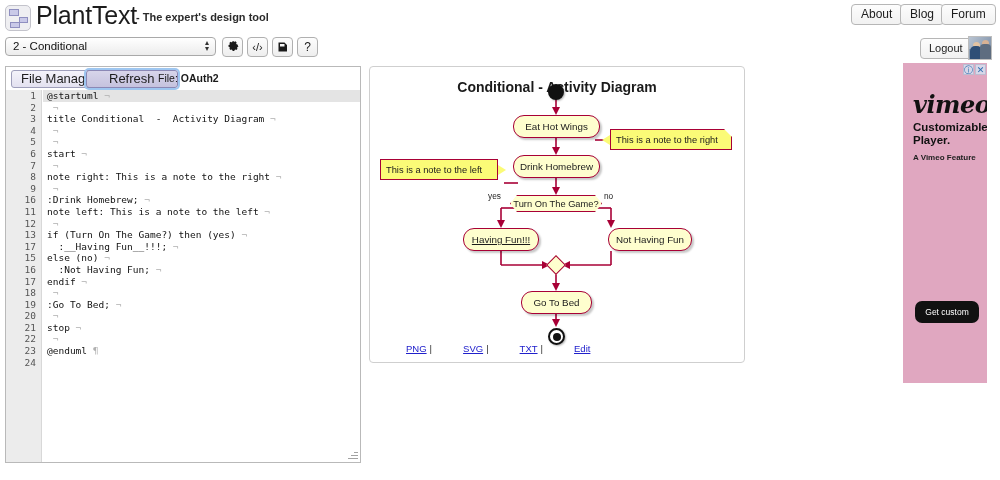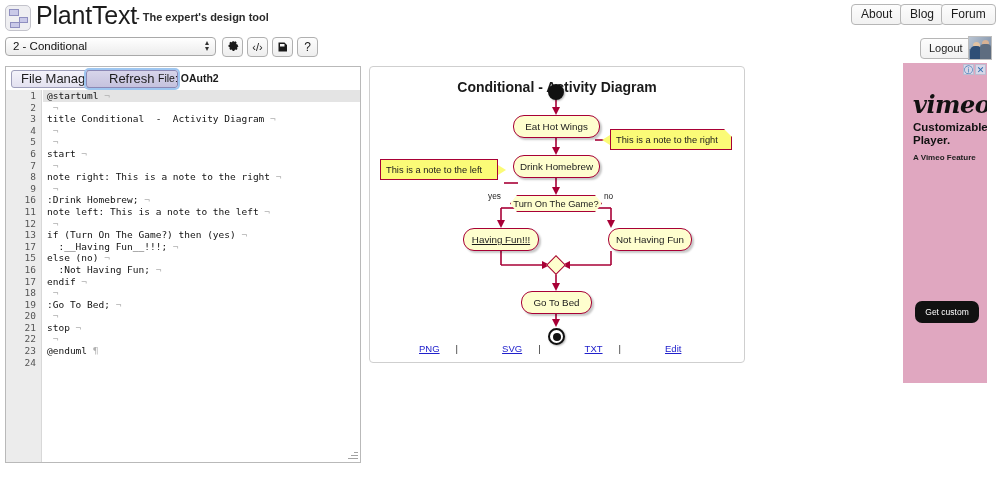--- a/index.html
+++ b/index.html
@@ -193,21 +193,21 @@
     position: absolute; width: 17px; height: 17px; border-radius: 50%;
     background: #fff; border: 2px solid #111; box-sizing: border-box;
     display: flex; align-items: center; justify-content: center;
     box-shadow: 1px 1px 2px rgba(0,0,0,0.3);
   }
   #end-node i { width: 8px; height: 8px; border-radius: 50%; background: #111; display:block; }
 
   #export-links {
     position: absolute; left: 8px; bottom: 8px; font-size: 9.5px; color: #333;
   }
-  #export-links a { color: #2020cc; text-decoration: underline; margin: 0 13px; cursor: pointer; padding-left: 28px; }
+  #export-links a { color: #2020cc; text-decoration: underline; margin: 0 0; cursor: pointer; padding-left: 28px; }
   #export-links span.sep { color: #333; margin: 0 3px; }
 
   
   #ad-panel {
     position: absolute; left: 903px; top: 63px; width: 84px; height: 320px;
     background: #e0a7c0; overflow: hidden;
   }
   #ad-chrome { position: absolute; right: 1px; top: 1px; display: flex; gap: 1px; }
   .ad-ic {
     width: 11px; height: 11px; font-size: 9px; line-height: 10px;

